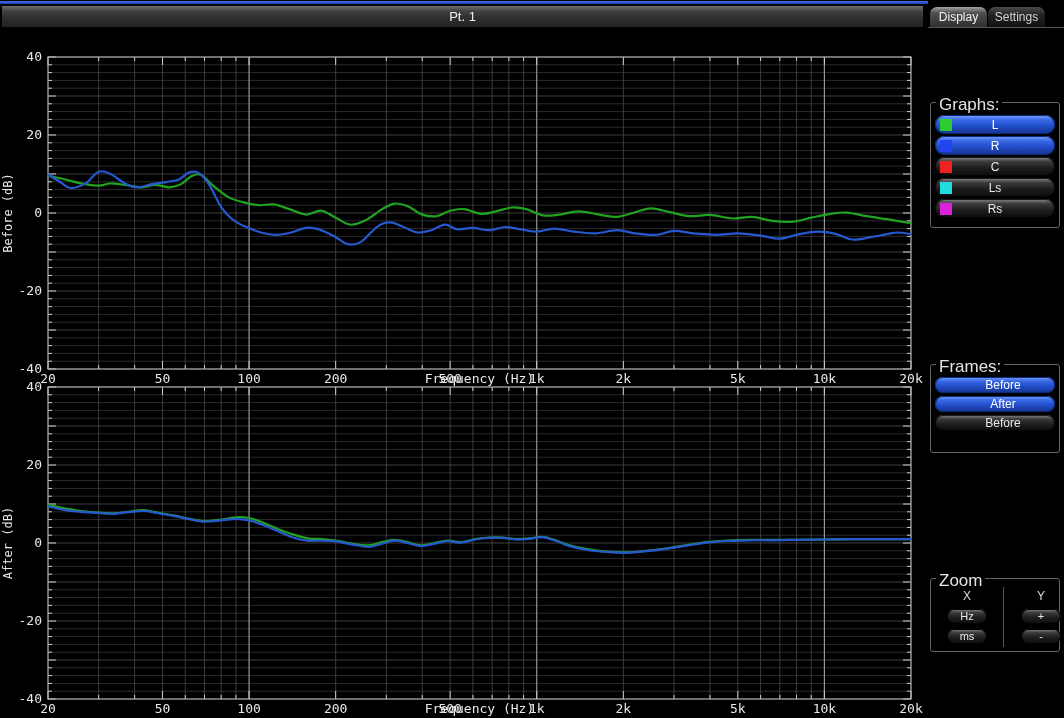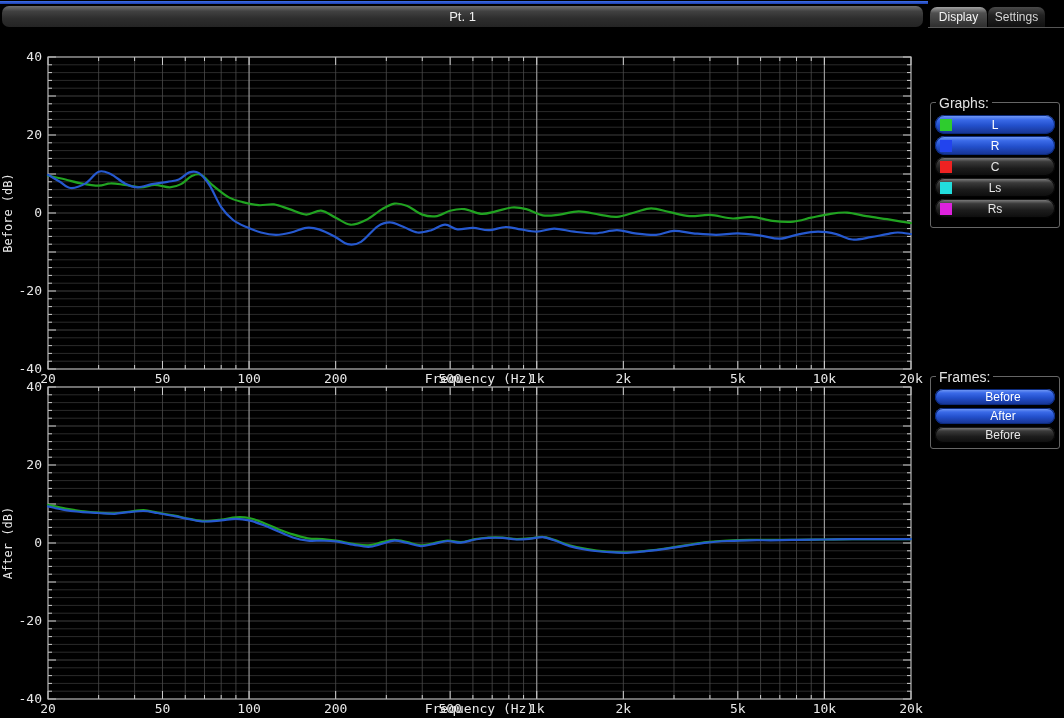--- a/index.html
+++ b/index.html
@@ -2,21 +2,21 @@
 <html><head>
 <meta charset="utf-8">
 <style>
   html,body{margin:0;padding:0;background:#000;}
   #app{position:relative;width:1064px;height:718px;background:#000;overflow:hidden;
        font-family:"Liberation Sans",sans-serif;}
   
   #top-strip{position:absolute;left:0;top:1px;width:1064px;height:3px;
              background:linear-gradient(#3f6fe8,#1d3fae);}
   
-  #title-bar{position:absolute;left:2px;top:6px;width:921px;height:21px;border-radius:7px;
+  #title-bar{position:absolute;left:2px;top:6px;width:921px;height:21px;border-radius:0;
              background:linear-gradient(#6e6e6e,#414141 25%,#2d2d2d 60%,#242424);
              color:#f0f0f0;font-size:13px;text-align:center;line-height:21px;}
   
   #tab-row{position:absolute;left:1px;top:30px;display:flex;gap:2px;}
   .tab{width:151px;height:22px;border-radius:9px 9px 0 0;text-align:center;
        line-height:23px;font-size:13px;color:#d6d6d6;
        background:linear-gradient(#4a4a4a,#232323 40%,#101010);}
   .tab.active{background:linear-gradient(#a2a2a2,#4f4f4f 30%,#2f2f2f);color:#f4f4f4;}
   
   .plot-svg{position:absolute;left:0;top:0;}
@@ -24,23 +24,23 @@
   #sidebar{position:absolute;left:928px;top:0;width:136px;height:718px;background:#000;}
   #sidebar-tabs{position:absolute;left:2px;top:7px;display:flex;gap:1px;}
   .side-tab{width:57px;height:20px;border-radius:7px 7px 0 0;text-align:center;
             line-height:21px;font-size:12px;color:#d6d6d6;
             background:linear-gradient(#4a4a4a,#232323 40%,#101010);}
   .side-tab.active{background:linear-gradient(#a2a2a2,#4f4f4f 30%,#2f2f2f);color:#f4f4f4;}
   #sidebar-tabline{position:absolute;left:0;top:27px;width:136px;height:1px;background:#555;}
   .groupbox{position:absolute;left:2px;width:130px;border:1px solid #666;border-radius:3px;
             box-sizing:border-box;}
   .groupbox .box-label{position:absolute;top:-8px;left:5px;background:#000;padding:0 3px;
-            font-size:14px;color:#e2e2e2;text-align:center;}
+            font-size:17px;color:#e2e2e2;text-align:center;}
   #graphs-box{top:102px;height:126px;padding-top:10px;}
-  #frames-box{top:376px;height:73px;padding-top:9px;}
+  #frames-box{top:364px;height:89px;padding-top:9px;}
   #zoom-box{top:578px;height:74px;}
   .btn{height:19px;border-radius:10px;position:relative;display:flex;align-items:center;
        justify-content:center;margin:2px 4px;font-size:12px;color:#fff;
        box-shadow:inset 0 0 0 1px rgba(0,0,0,.8);}
   .btn.blue{background:linear-gradient(#7da2f7,#3a6ae8 25%,#2350cc 55%,#16328f);
             box-shadow:inset 0 0 0 1px #0c2a7a;}
   .btn.dark{background:linear-gradient(#8a8a8a,#3a3a3a 25%,#1c1c1c 60%,#0c0c0c);color:#e8e8e8;}
   .btn .swatch{position:absolute;left:5px;width:12px;height:12px;}
   .frames-btn{height:16px;margin:3px 4px;padding-left:16px;}
   
@@ -543,14 +543,26 @@
 
     <div id="frames-box" class="groupbox">
       <span class="box-label">Frames:</span>
       <div id="frames-buttons">
           <div class="btn frames-btn blue">Before</div>
           <div class="btn frames-btn blue">After</div>
           <div class="btn frames-btn dark">Before</div>
         </div>
     </div>
 
+    <div id="zoom-box" class="groupbox">
+      <span class="box-label">Zoom</span>
+      <div class="zoom-col-label" style="left:16px">X</div>
+      <div class="zoom-col-label" style="left:90px">Y</div>
+      <div id="zoom-divider"></div>
+      <div id="zoom-buttons">
+          <div class="zoom-btn" style="left: 16px; top: 30px;">Hz</div>
+          <div class="zoom-btn" style="left: 16px; top: 50px;">ms</div>
+          <div class="zoom-btn" style="left: 90px; top: 30px;">+</div>
+          <div class="zoom-btn" style="left: 90px; top: 50px;">-</div>
+        </div>
+    </div>
   </div>
 </div>
 
 </body></html>

